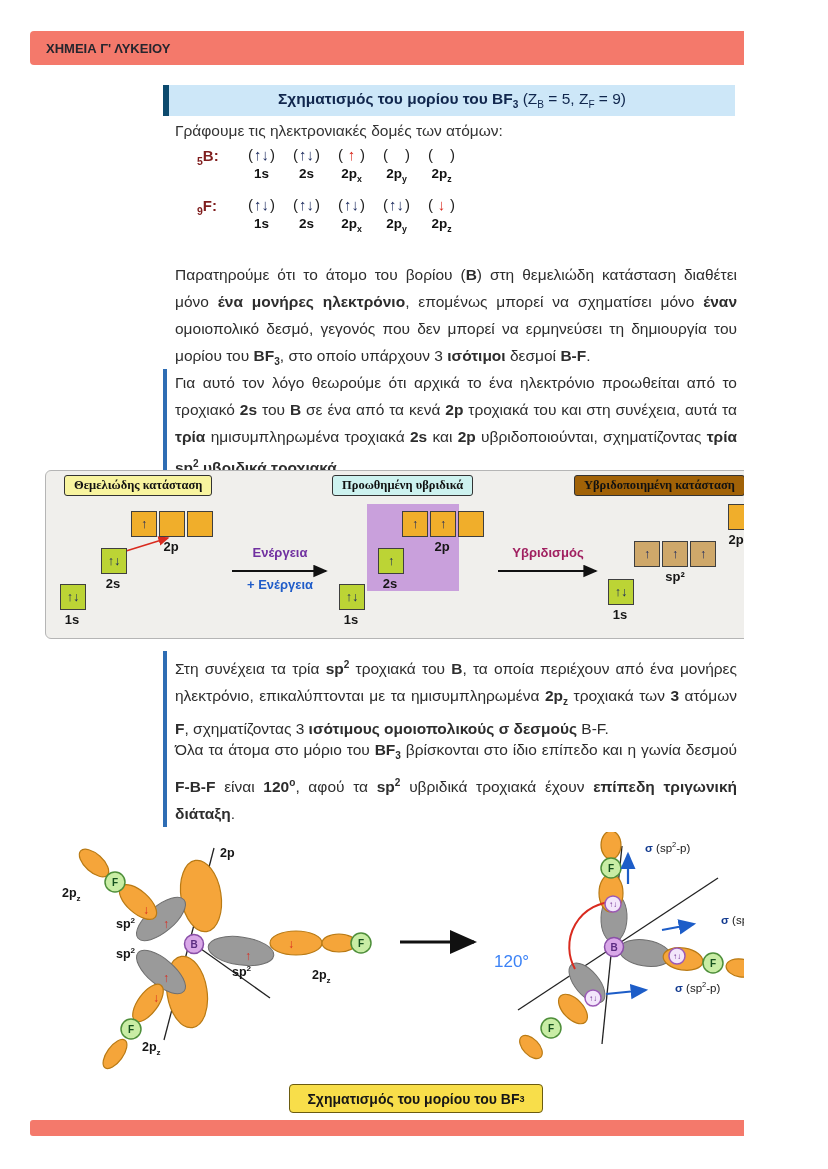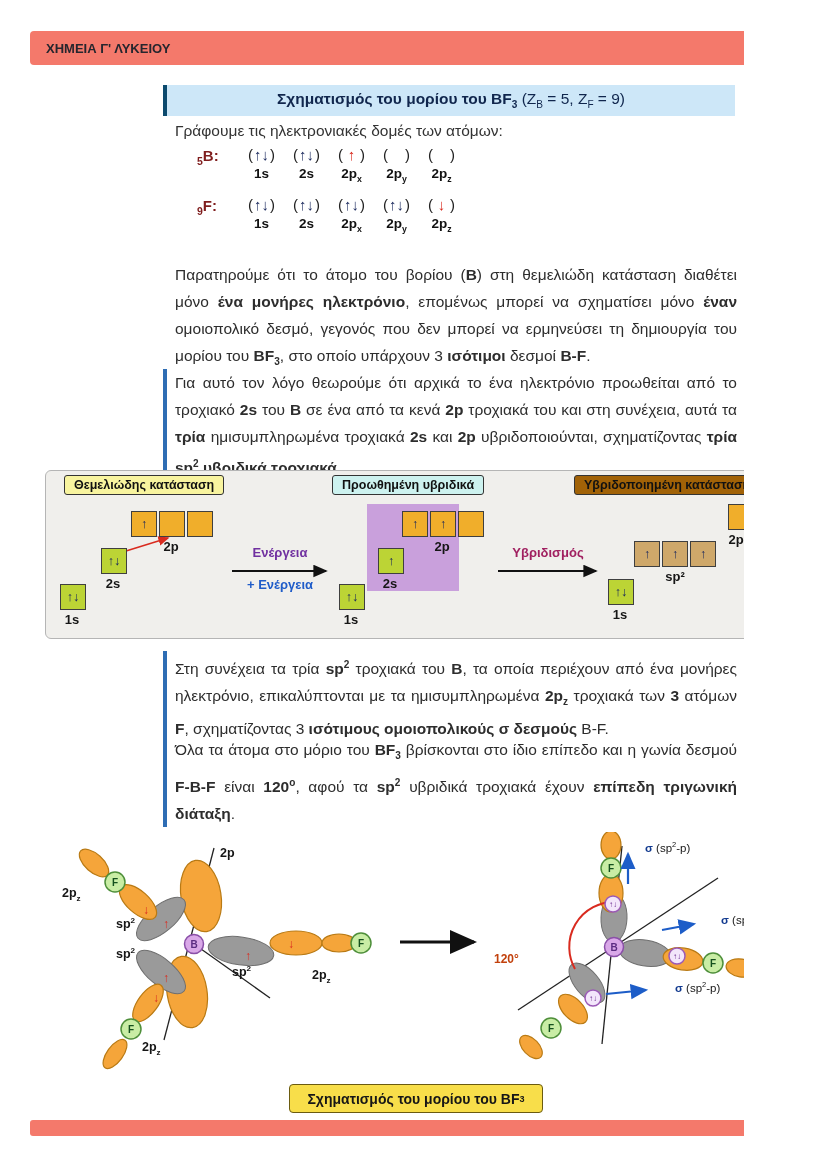--- a/index.html
+++ b/index.html
@@ -6,21 +6,21 @@
   .page{position:relative;width:744px;height:1169px;background:#ffffff;overflow:hidden;
         font-family:"Liberation Sans",sans-serif;}
   sub{font-size:0.65em;}
   sup{font-size:0.65em;}
 
   .header-bar{position:absolute;left:30px;top:31px;width:768px;height:34px;background:#f4796b;
       border-radius:4px;display:flex;align-items:center;justify-content:space-between;
       padding:0 16px;box-sizing:border-box;font-weight:bold;font-size:13px;color:#26262e;}
 
   .title-box{position:absolute;left:163px;top:85px;width:572px;height:31px;background:#cde7f8;
-      border-left:4px solid #0c4a6e;display:flex;align-items:center;justify-content:center;
+      border-left:6px solid #0c4a6e;display:flex;align-items:center;justify-content:center;
       font-size:15.5px;color:#10264d;box-sizing:border-box;}
 
   .intro{position:absolute;left:175px;top:122px;font-size:15.5px;color:#333;}
 
   .configs{position:absolute;left:197px;top:146px;}
   .config-row{display:flex;align-items:flex-start;margin-bottom:12px;}
   .config-symbol{width:42px;font-size:15px;font-weight:bold;color:#7f1d1d;padding-top:1px;}
   .config-symbol sub{font-size:0.7em;}
   .config-col{width:45px;text-align:center;}
   .orb{font-size:15px;color:#222;}
@@ -31,21 +31,21 @@
 
   .para{position:absolute;left:163px;width:574px;text-align:justify;font-size:15.5px;
         line-height:27px;color:#2d2d2d;box-sizing:border-box;}
   .p-plain{padding-left:12px;}
   .p-bar{border-left:4px solid #2e6db4;padding-left:8px;}
 
   .diagram{position:absolute;left:45px;top:470px;width:740px;height:167px;background:#f0efec;
       border:1px solid #b5b5b5;border-radius:6px;}
   .dsvg{position:absolute;left:0;top:0;}
   .state-label{position:absolute;top:4px;font-size:12.5px;font-weight:bold;padding:2px 9px;
-      border:1.3px solid #333;border-radius:3px;color:#111;white-space:nowrap;}
+      border:1.3px solid #333;border-radius:3px;color:#111;white-space:nowrap;font-family:Liberation Serif, serif;}
   .sl-ground{left:18px;background:#f8f49f;}
   .sl-promoted{left:286px;background:#cdf2ef;}
   .sl-hybrid{left:528px;background:#a16207;}
   .purple-rect{position:absolute;left:321px;top:33px;width:92px;height:87px;background:#c9a0dc;}
   .obox{position:absolute;width:26px;height:26px;border:1.5px solid #3f3f3f;box-sizing:border-box;
       display:flex;align-items:center;justify-content:center;font-size:12.5px;font-weight:bold;
       color:#15235c;}
   .obox.green{background:#bcd435;}
   .obox.orangebox{background:#f0ae2b;}
   .obox.tan{background:#cfa86a;}
@@ -53,21 +53,21 @@
   .olabel.wide{width:48px;}
   .arrow-text{position:absolute;font-weight:bold;font-size:13px;text-align:center;}
   .at-promote{left:186px;top:74px;width:96px;color:#7030a0;}
   .at-energy{left:186px;top:106px;width:96px;color:#1f5cc9;}
   .at-hybrid{left:452px;top:74px;width:100px;color:#a02060;}
 
   .figure{position:absolute;left:44px;top:832px;width:740px;height:252px;}
   .fsvg{position:absolute;left:0;top:0;}
   .fig-label{position:absolute;font-size:12.5px;font-weight:bold;color:#161616;white-space:nowrap;}
   .sigma{position:absolute;font-size:11.5px;color:#161616;white-space:nowrap;padding-left:23px;}
-  .angle-label{position:absolute;left:450px;top:120px;font-size:12px;font-weight:bold;color:#c2410c;}
+  .angle-label{position:absolute;left:450px;top:120px;font-size:17px;font-weight:normal;color:#3b82f6;}
   .svgtxt{font-family:"Liberation Sans",sans-serif;}
 
   .caption-box{position:absolute;left:289px;top:1084px;width:252px;height:27px;background:#f8de4a;
       border:1.5px solid #6b5b10;border-radius:4px;display:flex;align-items:center;
       justify-content:center;font-size:14px;color:#161616;}
   .bottom-bar{position:absolute;left:30px;top:1120px;width:768px;height:16px;background:#f4796b;
       border-radius:3px;}
 </style>
 </head>
 <body>

